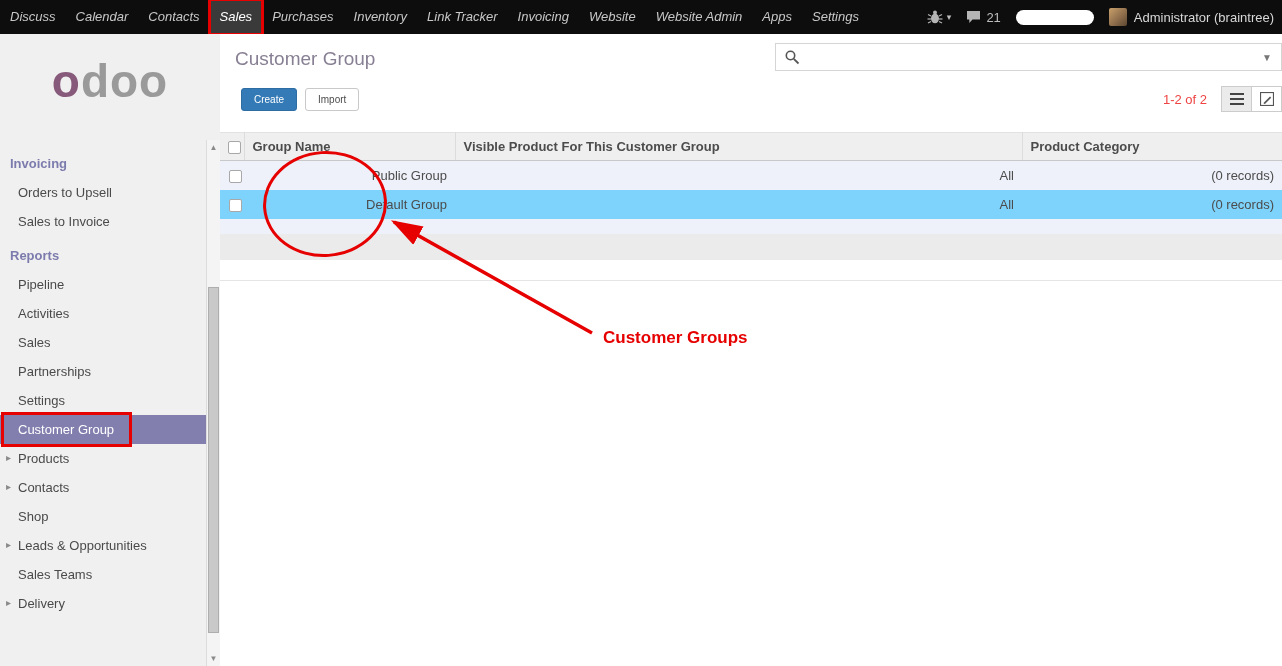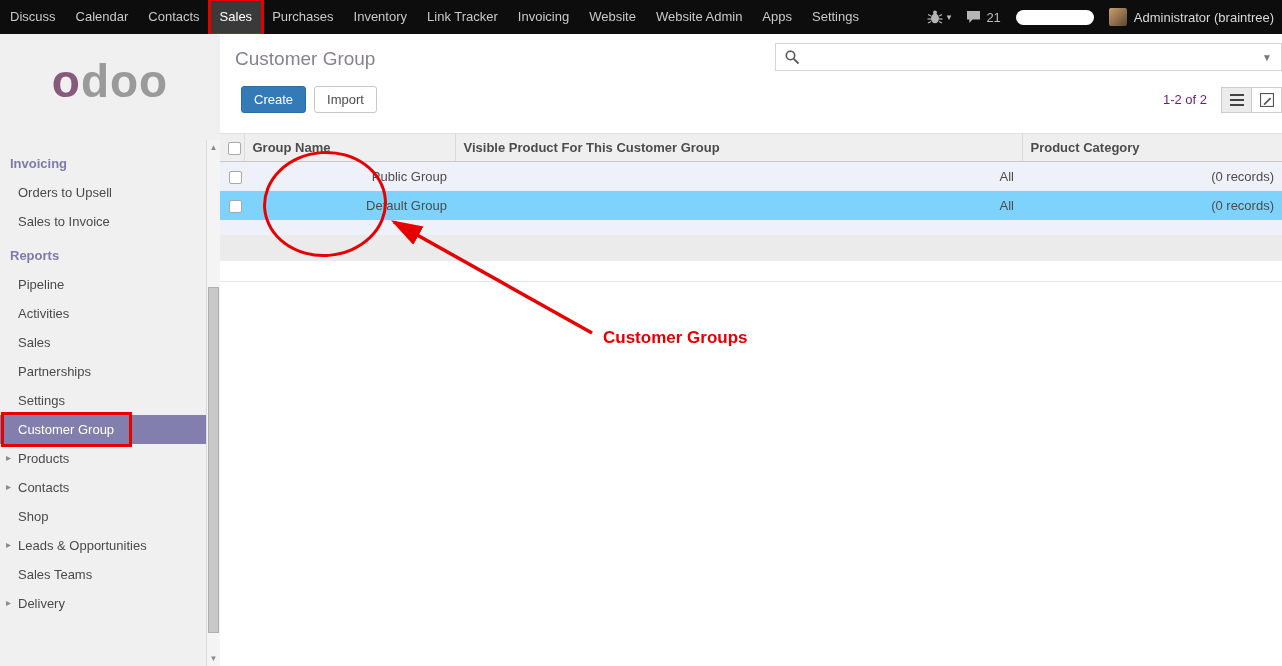--- a/index.html
+++ b/index.html
@@ -7,21 +7,21 @@
   body {
     width: 1282px; height: 666px; overflow: hidden; position: relative;
     font-family: "Liberation Sans", sans-serif; background: #fff;
   }
 
   
   .topbar {
     position: absolute; top: 0; left: 0; right: 0; height: 34px;
     background: #0d0d0d; display: flex; align-items: center; color: #c8c8c8;
   }
-  .topbar-menus { display: flex; height: 100%; }
+  .topbar-menus { display: flex; height: 100%; font-style: italic; }
   .tmenu { padding: 0 10px; line-height: 34px; font-size: 13px; cursor: pointer; white-space: nowrap; }
   .tmenu.active { background: #3a3a3a; color: #fff; outline: 3px solid #e60000; outline-offset: -1px; }
   .topbar-right { margin-left: auto; display: flex; align-items: center; gap: 15px; padding-right: 8px; font-size: 13px; }
   .sys-item { display: flex; align-items: center; gap: 4px; cursor: pointer; color: #bdbdbd; }
   .sys-caret { font-size: 9px; color: #bdbdbd; }
   .progress-pill { width: 78px; height: 15px; background: #fff; border-radius: 8px; }
   .user-menu { display: flex; align-items: center; gap: 7px; cursor: pointer; color: #d8d8d8; }
   .avatar { width: 18px; height: 18px; border-radius: 2px; background: linear-gradient(135deg, #c9a06a 0%, #8a6a4a 60%, #5a4630 100%); display: inline-block; }
 
   
@@ -46,24 +46,24 @@
   
   .main { position: absolute; top: 34px; left: 220px; right: 0; bottom: 0; background: #fff; }
   .cp-top { display: flex; align-items: flex-start; padding: 9px 0 0 15px; }
   .page-title { font-size: 19px; font-weight: normal; color: #877f93; margin: 5px 0 0; }
   .searchbox { margin-left: auto; width: 507px; height: 28px; border: 1px solid #d5d5d5; background: #fff; display: flex; align-items: center; }
   .searchbox svg { margin: 0 6px 0 9px; flex: 0 0 auto; }
   .search-input { flex: 1; border: none; outline: none; font-size: 13px; height: 24px; font-family: inherit; padding: 0; }
   .search-caret { padding: 0 9px; color: #777; font-size: 10px; cursor: pointer; }
 
   .cp-actions { display: flex; align-items: center; padding: 15px 0 13px 21px; }
-  .btn { font-size: 13px; padding: 5px 12px; border-radius: 3px; border: 1px solid #c9c9c9; background: #fff; color: #4c4c4c; cursor: pointer; font-family: inherit; }
+  .btn { font-size: 10px; padding: 5px 12px; border-radius: 3px; border: 1px solid #c9c9c9; background: #fff; color: #4c4c4c; cursor: pointer; font-family: inherit; }
   .btn.primary { background: #337ab7; border-color: #2e6da4; color: #fff; margin-right: 8px; }
   .cp-right { margin-left: auto; display: flex; align-items: center; }
-  .pager { font-size: 13px; color: #701a75; margin-right: 14px; }
+  .pager { font-size: 13px; color: #ef4444; margin-right: 14px; }
   .vbtn { width: 31px; height: 26px; border: 1px solid #ccc; background: #fff; display: flex; align-items: center; justify-content: center; cursor: pointer; padding: 0; }
   .vbtn + .vbtn { margin-left: -1px; }
   .vbtn.active { background: #ebebeb; }
 
   table.list { width: 100%; border-collapse: collapse; margin-top: 7px; }
   .list thead th {
     background: #efefef; border-top: 1px solid #e2e2e2; border-bottom: 1px solid #c8c8c8;
     font-size: 13px; font-weight: bold; color: #4c4c4c; text-align: left; padding: 6px 8px;
   }
   .list thead th:not(:last-child) { border-right: 1px solid #dcdcdc; }

